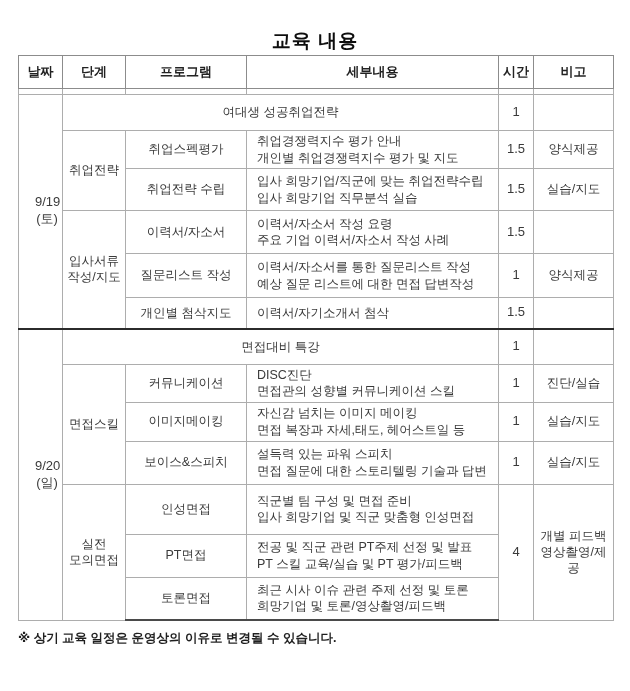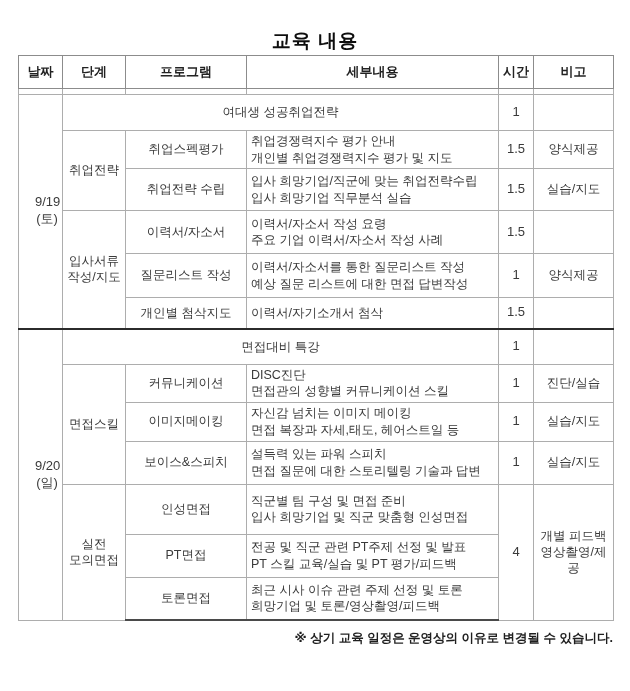--- a/index.html
+++ b/index.html
@@ -24,27 +24,27 @@
     border:1px solid var(--border);
     font-size:12.5px;line-height:1.3;
     text-align:center;vertical-align:middle;
     padding:2px 3px;overflow:hidden;
   }
   th{
     font-size:13px;font-weight:bold;color:#222;
     border-color:var(--border-dark);
   }
   tr.spacer td{padding:0;height:5px;}
-  td.detail{text-align:left;padding-left:4px;padding-right:4px;}
+  td.detail{text-align:left;padding-left:10px;padding-right:4px;}
   td.hours{font-size:13px;}
   td.date-cell{font-size:13px;padding-left:16px;}
   tr.section-start td{border-top:2.5px solid var(--divider);}
   tr.last-row td{border-bottom:2px solid #4a4a4a;}
   .footnote{
-    width:595px;margin:9px 0 0 18px;text-align:right;
+    width:595px;margin:9px 0 0 18px;
     font-size:12.5px;font-weight:bold;color:#1f1f1f;
   }
 </style>
 </head>
 <body>
 
 <div class="title">교육 내용</div>
 
 <table class="edu">
   <colgroup>

